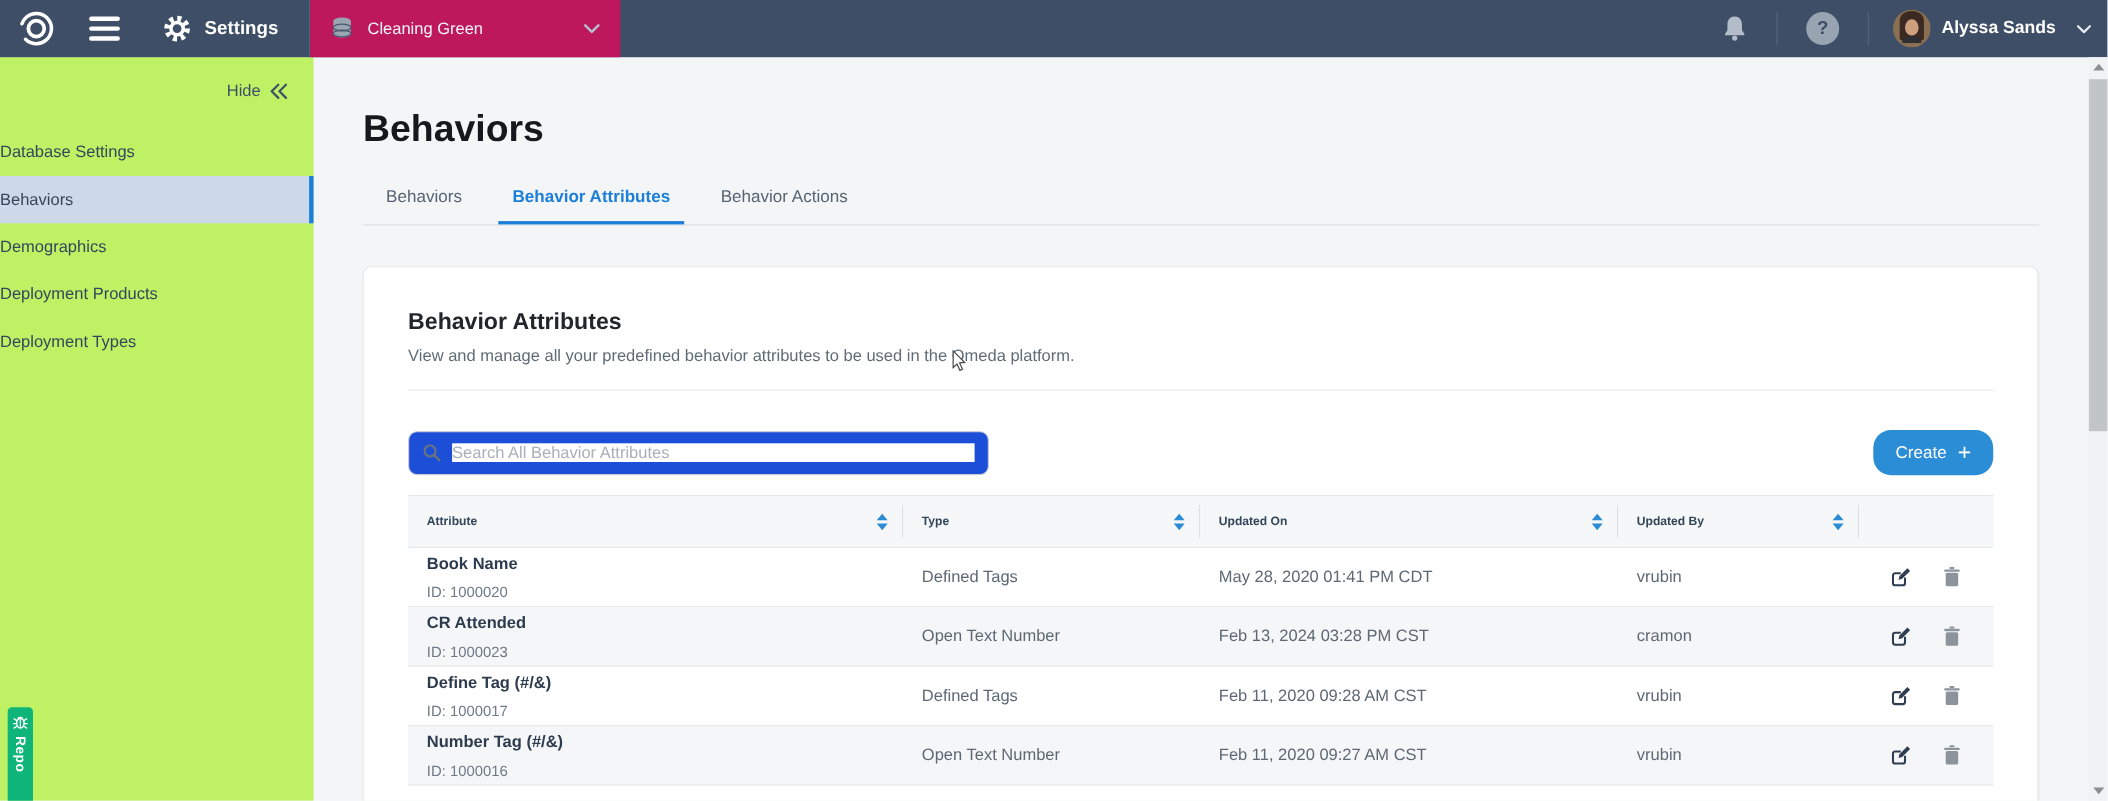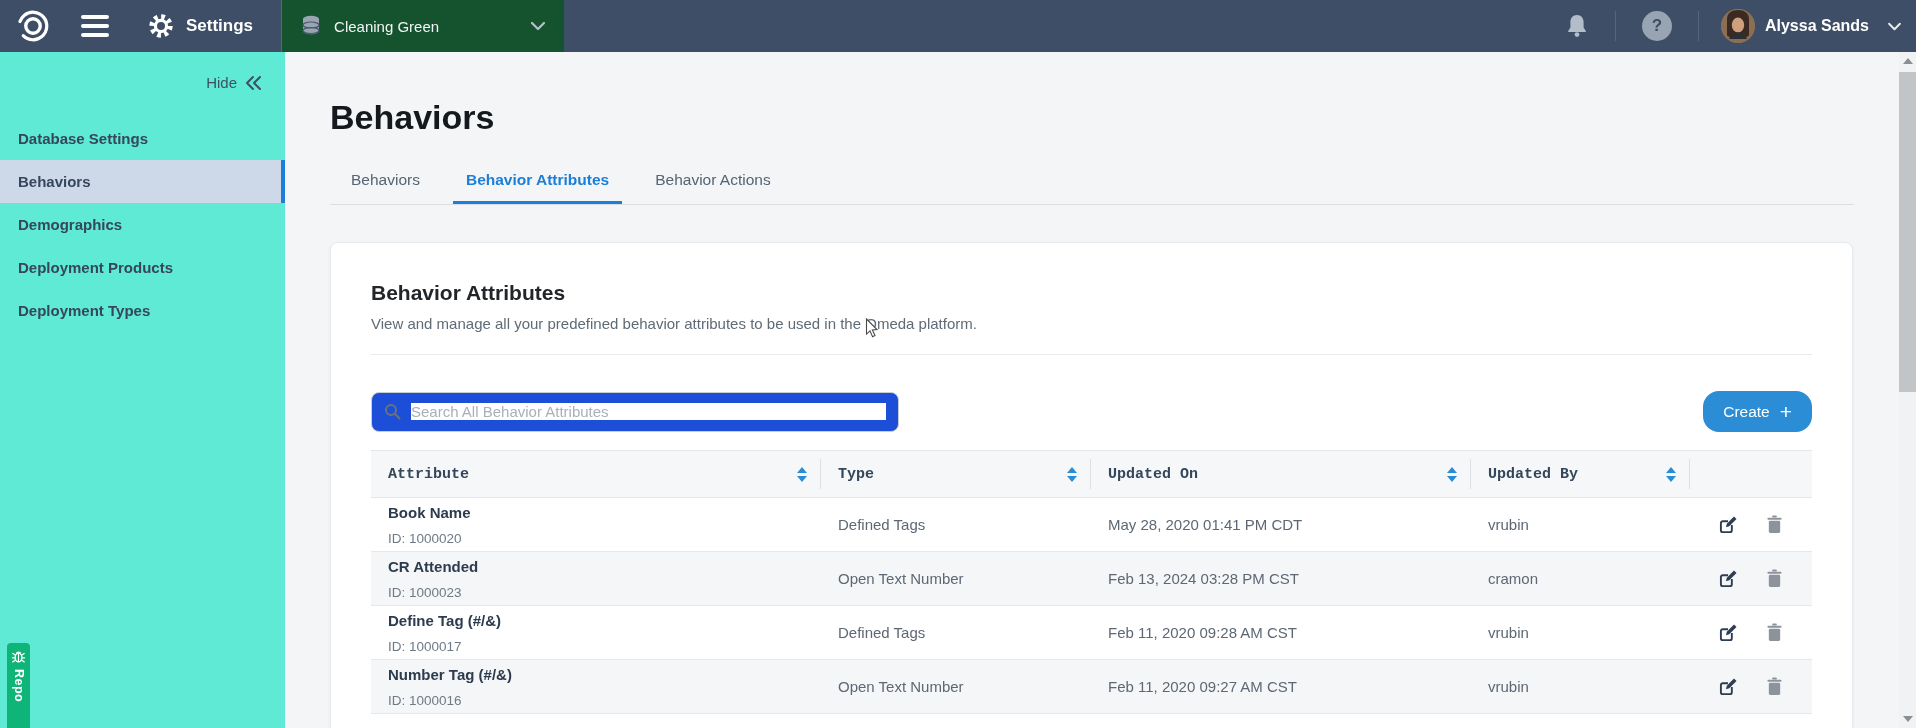--- a/index.html
+++ b/index.html
@@ -17,42 +17,42 @@
   }
   .nav-left { display:flex; align-items:center; height:100%; }
   .logo-wrap { width:66px; display:flex; justify-content:center; align-items:center; }
   .hamburger { width:58px; display:flex; flex-direction:column; gap:5px; align-items:center; cursor:pointer; }
   .hamburger i { display:block; width:28px; height:4px; background:#fff; border-radius:2px; }
   .settings-group { display:flex; align-items:center; gap:12px; padding:0 28px 0 24px; height:100%; }
   .settings-label { color:#fff; font-size:17px; font-weight:bold; }
   .nav-divider { width:1px; height:52px; background:#556680; }
   .db-section {
     height:52px; display:flex; align-items:center; gap:12px;
-    background:#14532d; padding:0 18px; width:282px; cursor:pointer;
+    background:#be185d; padding:0 18px; width:282px; cursor:pointer;
   }
   .db-label { color:#f2f5f8; font-size:15px; flex:1; }
   .nav-right { margin-left:auto; display:flex; align-items:center; height:100%; }
   .nav-icon-btn { padding:0 26px; display:flex; align-items:center; cursor:pointer; }
   .nav-right .nav-divider { height:30px; background:#55667c; }
   .help-circle { width:30px; height:30px; border-radius:50%; background:#98a4b2;
     display:flex; align-items:center; justify-content:center;
     color:#3b4c63; font-weight:bold; font-size:17px; }
   .user-group { display:flex; align-items:center; gap:10px; padding:0 14px 0 22px; cursor:pointer;text-align:right; }
   .avatar { width:34px; height:34px; border-radius:50%; overflow:hidden; background:#8a6f52; }
   .user-name { color:#fff; font-size:16px; font-weight:bold; white-space:nowrap; }
   
   .sidebar {
     position:absolute; top:52px; left:0; width:285px; height:676px;
-    background:#5eead4;
+    background:#bef264;
   }
   .hide-row { display:flex; justify-content:flex-end; align-items:center; gap:8px;
     padding:22px 22px 26px 0; color:#3f4f66; font-size:15px; cursor:pointer; }
   .side-item {
-    height:43px; display:flex; align-items:center; padding-left:18px;
-    font-size:15px; font-weight:bold; color:#36465c; cursor:pointer;
+    height:43px; display:flex; align-items:center; padding-left:0;
+    font-size:15px; font-weight:normal; color:#36465c; cursor:pointer;
   }
   .side-item.active { background:#cdd9e8; border-right:4px solid #1b7fd9; }
   
   .main { position:absolute; top:52px; left:285px; width:1614px; height:676px; overflow:hidden; }
   .page-title { margin:46px 0 0 45px; font-size:34px; font-weight:bold; color:#15181c; }
   .tabs { margin:28px 45px 0 45px; display:flex; gap:20px; border-bottom:1px solid #d9dee3; padding-left:8px; }
   .tab { font-size:15.5px; color:#566473; padding:6px 13px 12px; cursor:pointer; border-bottom:3px solid transparent; }
   .tab.active { color:#1b7fd9; font-weight:bold; border-bottom-color:#1b7fd9; }
   
   .card {
@@ -85,23 +85,22 @@
   .thead, .trow {
     display:grid;
     grid-template-columns:450px 270px 380px 219px 1fr;
   }
   .thead {
     background:#f6f7f8; border-top:1px solid #e3e6ea; border-bottom:1px solid #e3e6ea;
     height:48px;
   }
   .th {
     display:flex; align-items:center; justify-content:space-between;
-    padding:0 14px 0 17px; font-size:15px; font-weight:bold; color:#33475b;
+    padding:0 14px 0 17px; font-size:11px; font-weight:bold; color:#33475b;
     position:relative;
-    font-family:Liberation Mono, monospace;
   }
   .th:not(:last-child)::after {
     content:""; position:absolute; right:0; top:8px; bottom:8px; width:1px; background:#dde1e6;
   }
   .sort { display:flex; flex-direction:column; gap:3px; cursor:pointer; }
   .sort i { display:block; width:0; height:0; border-left:5px solid transparent; border-right:5px solid transparent; }
   .sort .up { border-bottom:6px solid #2a8cd4; }
   .sort .down { border-top:6px solid #2a8cd4; }
   .trow { min-height:54px; align-items:center; border-bottom:1px solid #e6e9ec; }
   .trow.alt { background:#f5f6f8; }

